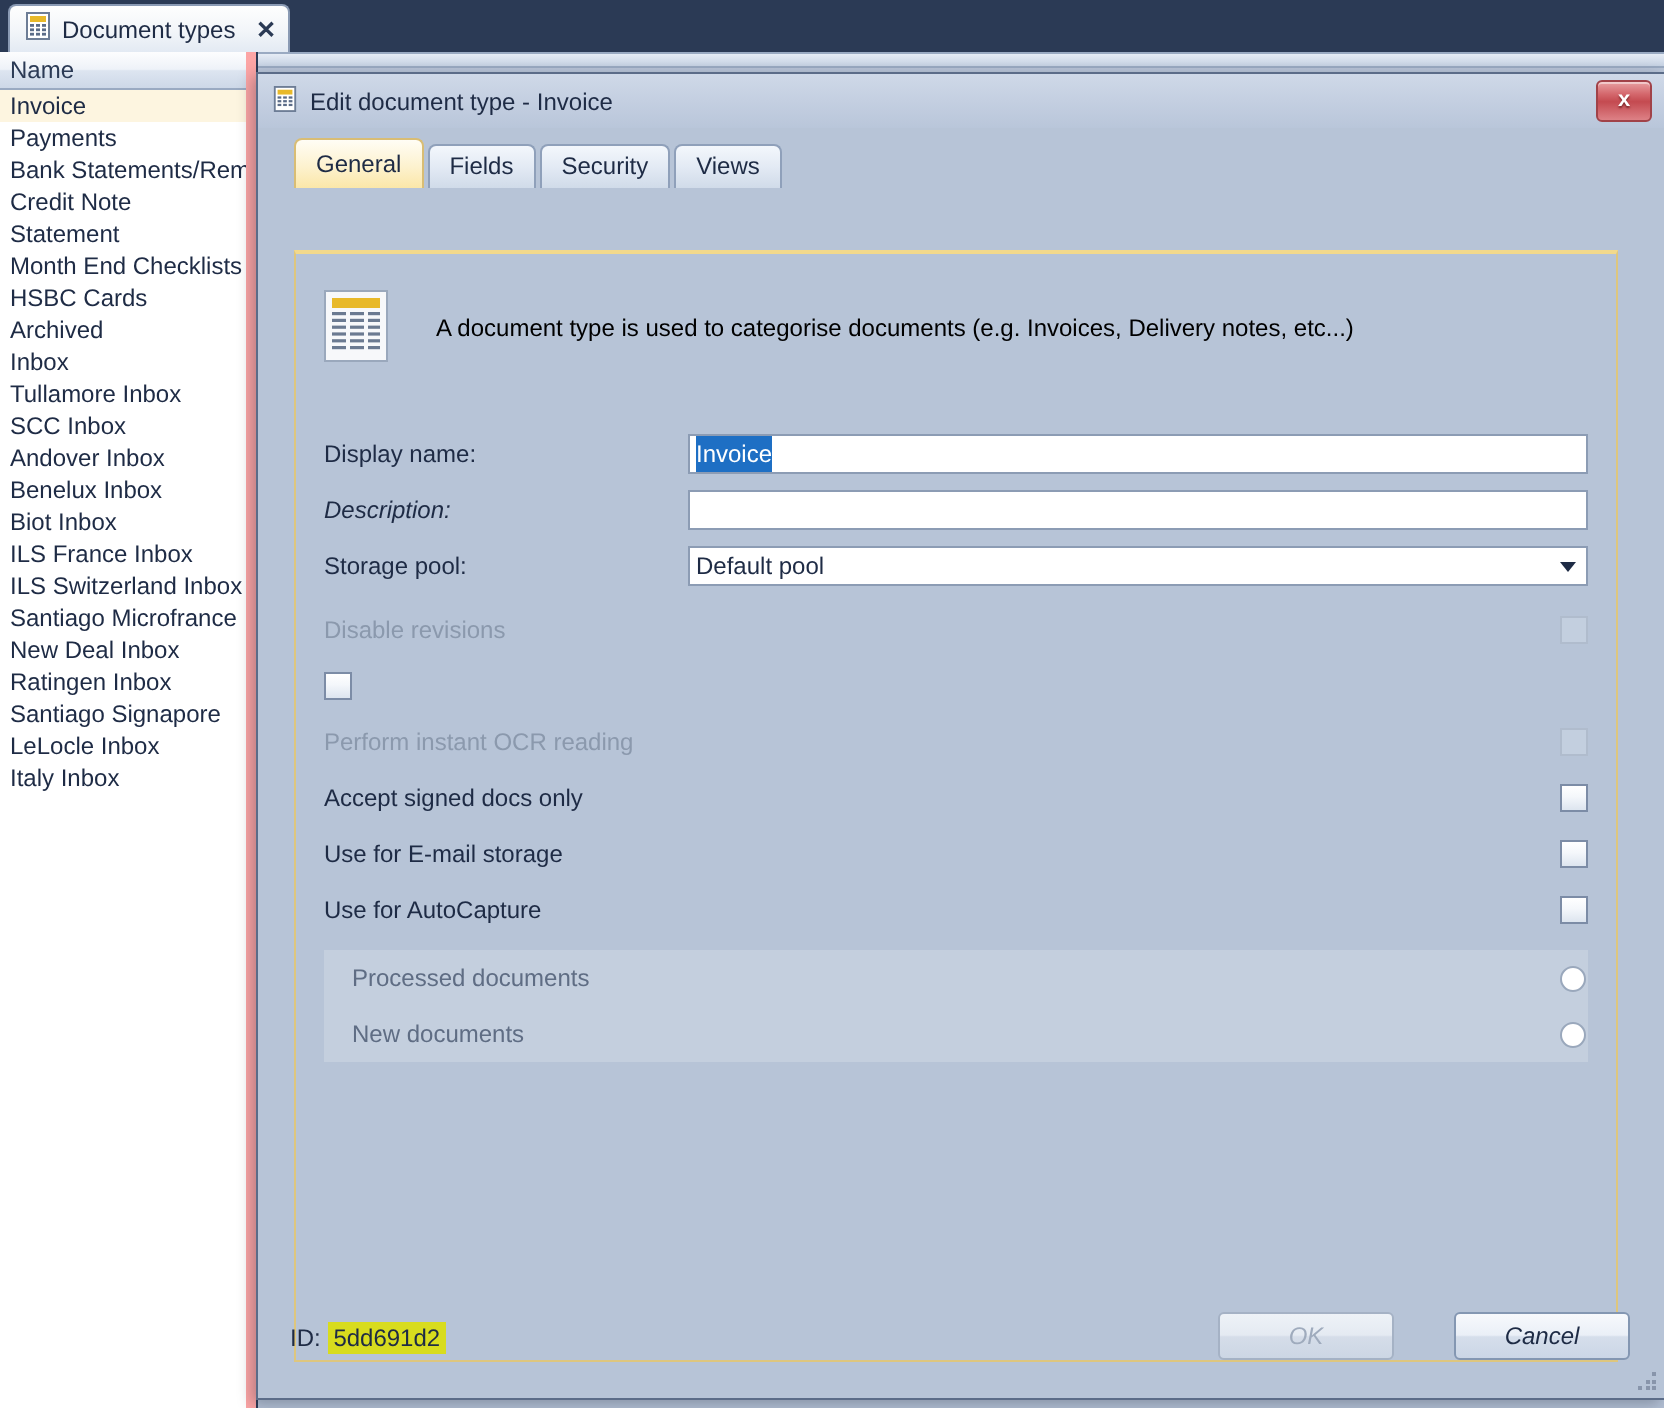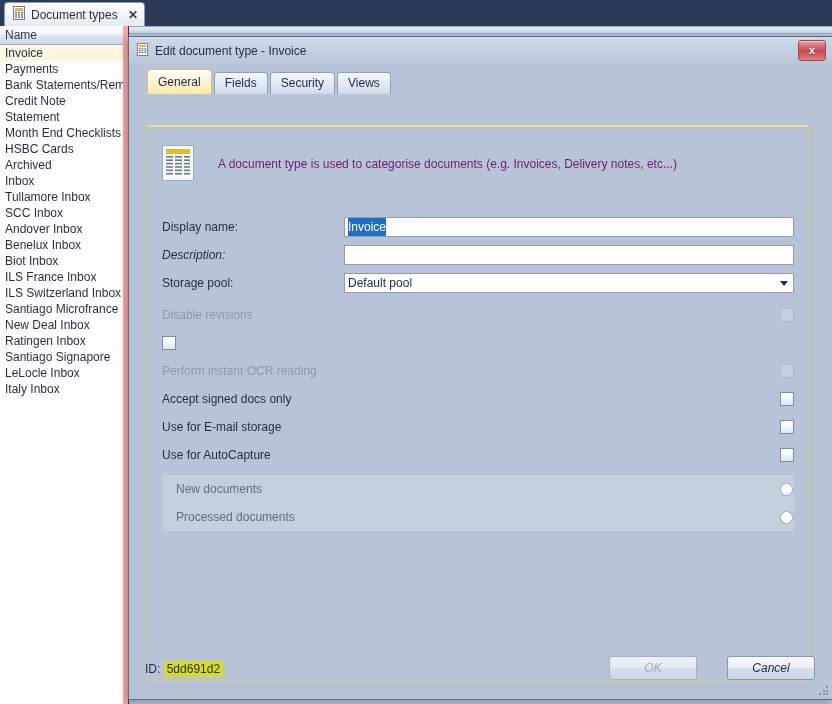--- a/index.html
+++ b/index.html
@@ -203,21 +203,21 @@
   
   #desc-row {
     position: absolute;
     left: 14px; top: 18px;
     width: 630px;
     display: flex;
     align-items: flex-start;
   }
   #desc-text {
     font-size: 12px;
-    color: #701a75;
+    color: #000000;
     margin-left: 24px;
     margin-top: 12px;
     white-space: nowrap;
     overflow: hidden;
     width: 560px;
   }
 
   
   .form-row {
     position: absolute;
@@ -544,25 +544,25 @@
             <div class="checkbox"></div>
           </div>
           <div class="chk-row" style="top: 316px;">
             <div class="chk-label">Use for AutoCapture</div>
             <div class="checkbox"></div>
           </div>
         </div>
 
       <div id="radio-panel">
           <div class="radio-row">
+            <div class="radio-label">Processed documents</div>
+            <div class="radio"></div>
+          </div>
+          <div class="radio-row">
             <div class="radio-label">New documents</div>
-            <div class="radio"></div>
-          </div>
-          <div class="radio-row">
-            <div class="radio-label">Processed documents</div>
             <div class="radio"></div>
           </div>
         </div>
 
     </div>
 
     <div id="dialog-footer">
       <div id="id-line">
         <span>ID:</span>
         <span id="id-value">5dd691d2</span>

